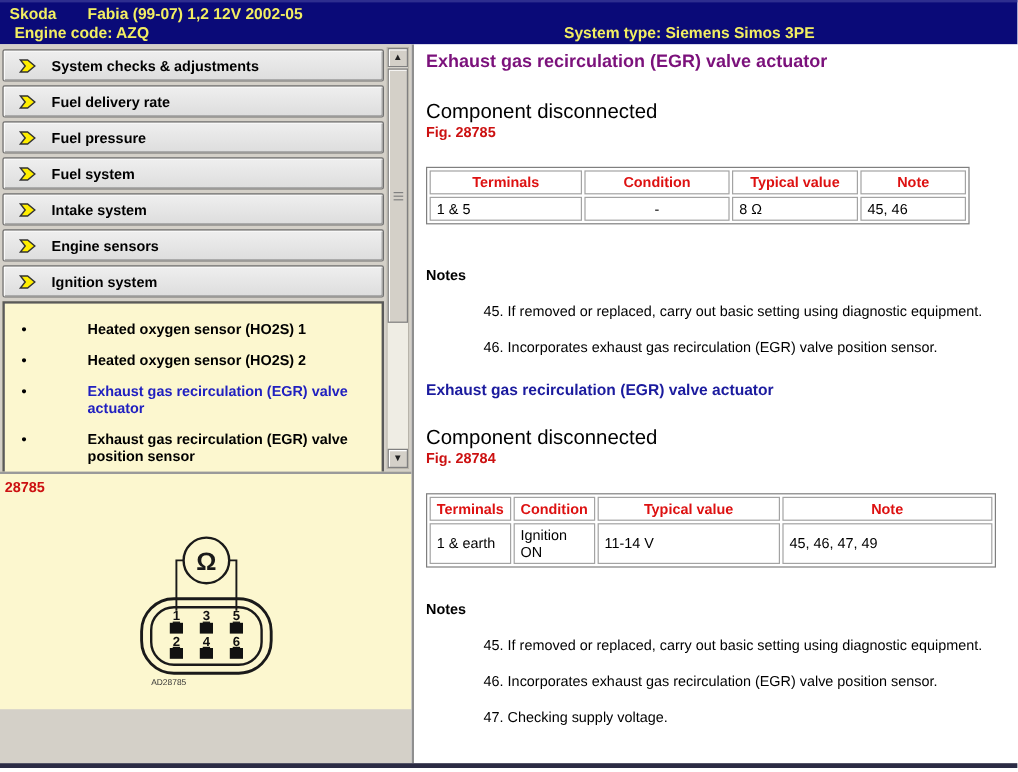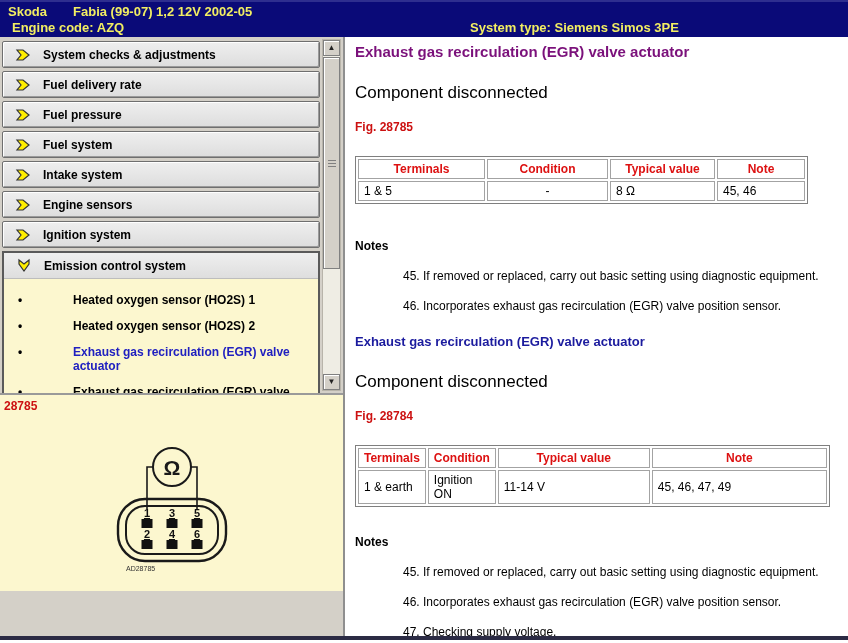--- a/index.html
+++ b/index.html
@@ -45,21 +45,21 @@
   
   .figure-panel { position:absolute; left:0; top:356px; width:343px; height:198px; background:#fcf7cf; border-top:2px solid #9a9a9a; }
   .fig-id { position:absolute; left:4px; top:4px; color:#cc1111; font-size:12px; font-weight:bold; }
   .fig-svg { position:absolute; left:112px; top:50px; }
 
   
   .main-panel { position:absolute; left:343px; top:0; width:505px; height:599px; background:#ffffff; border-left:2px solid #8f8f8f; padding:4px 8px 0 10px; overflow:hidden; }
   .sec-title1 { color:#7b117b; font-size:15px; font-weight:bold; margin-top:2px; }
   .sec-title2 { color:#1b1b9e; font-size:13px; font-weight:bold; margin-top:21px; }
   .subtitle { font-size:17px; color:#000; margin-top:23px; }
-  .figref { font-size:12px; color:#cc1111; font-weight:bold; margin-top:17px; }
+  .figref { font-size:12px; color:#cc1111; font-weight:bold; }
   table.spec { border-collapse:separate; border-spacing:2px; border:1px solid #7f7f7f; background:#fff; margin-top:22px; }
   table.spec td { border:1px solid #a3a3a3; font-size:12px; padding:2px 5px; height:18px; vertical-align:middle; }
   table.spec td.hdr { color:#dd1111; font-weight:bold; text-align:center; }
   td.c { text-align:center; }
   .notes-title { font-size:12px; font-weight:bold; margin-top:35px; }
   .note-item { font-size:12px; margin:16px 0 0 48px; }
   .mt2 { margin-top:23px; }
 
   
   .bottom-edge { position:absolute; left:0; top:636px; width:848px; height:4px; background:#2b2b44; }
@@ -120,26 +120,20 @@
             <span class="lbl">Engine sensors</span>
           </div>
           <div class="menu-btn">
             <svg class="arrow" viewBox="0 0 16 16">
                 <polygon points="2,3 8,3 14,8 8,13 2,13 6,8" fill="#ffee00" stroke="#333" stroke-width="1.2"></polygon>
               </svg>
             <span class="lbl">Ignition system</span>
           </div>
 
           <div class="menu-group">
-            <div class="group-head">
-              <svg class="arrow" viewBox="0 0 16 16">
-                  <polygon points="3,2 8,6 13,2 13,6 8,13 3,6" fill="#ffee00" stroke="#333" stroke-width="1.2"></polygon>
-                </svg>
-              <span class="lbl">Emission control system</span>
-            </div>
             <div class="subitems">
               <div class="subitem">
                 <span class="bullet">•</span>
                 <span class="slbl">Heated oxygen sensor (HO2S) 1</span>
               </div>
               <div class="subitem">
                 <span class="bullet">•</span>
                 <span class="slbl">Heated oxygen sensor (HO2S) 2</span>
               </div>
               <div class="subitem selected">

